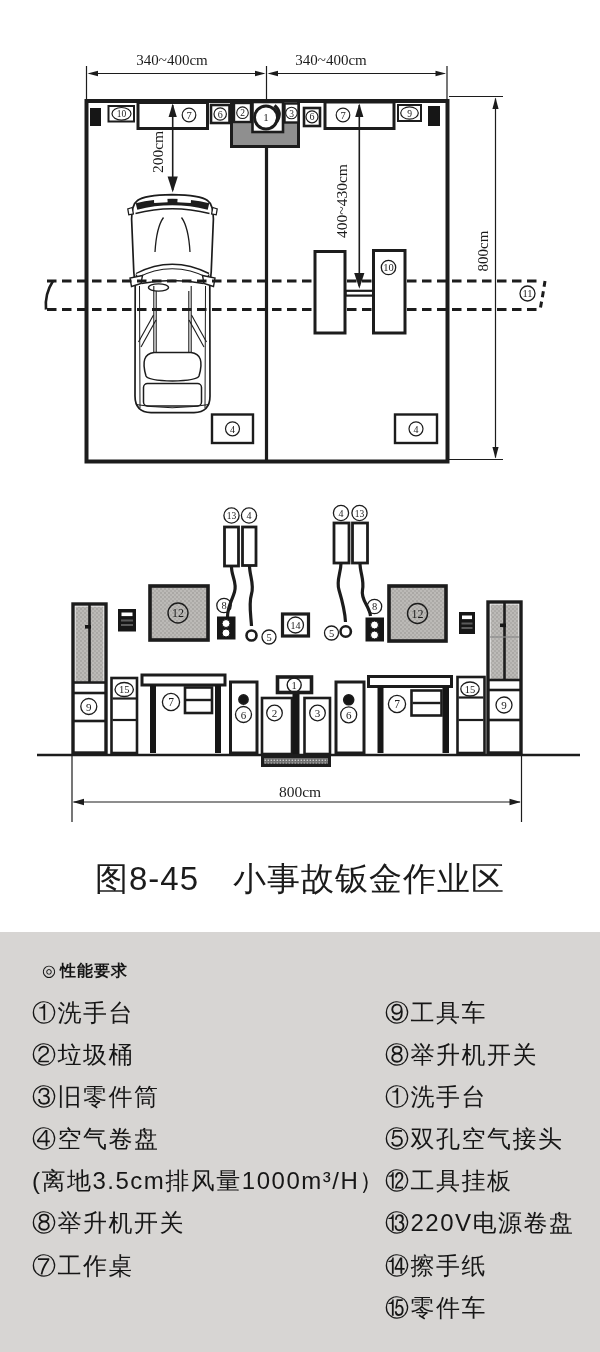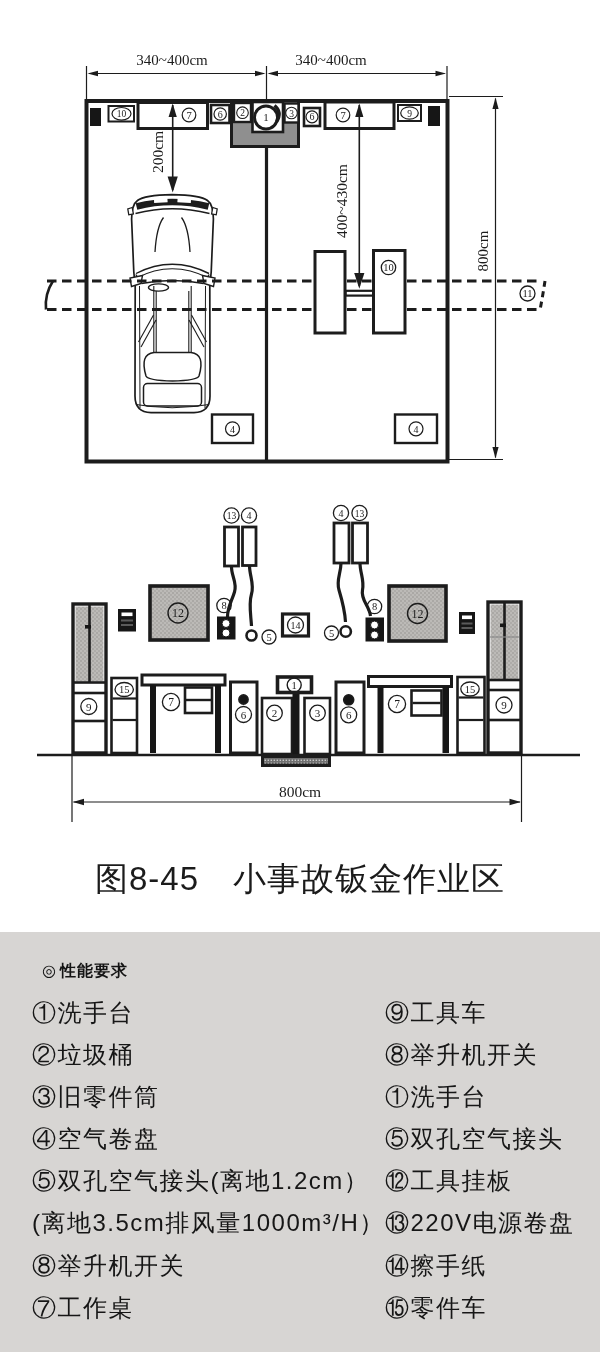--- a/index.html
+++ b/index.html
@@ -403,21 +403,20 @@
 
 <div class="caption">图8-45　小事故钣金作业区</div>
 
 <div class="legend-panel">
   <div class="legend-header"><span class="marker">◎</span><span>性能要求</span></div>
   <ul class="legend-col left">
     <li>①洗手台</li>
     <li>②垃圾桶</li>
     <li>③旧零件筒</li>
     <li>④空气卷盘</li>
-    <li>⑤双孔空气接头(离地1.2cm）</li>
     <li>(离地3.5cm排风量1000m³/H）</li>
     <li>⑧举升机开关</li>
     <li>⑦工作桌</li>
   </ul>
   <ul class="legend-col right">
     <li>⑨工具车</li>
     <li>⑧举升机开关</li>
     <li>①洗手台</li>
     <li>⑤双孔空气接头</li>
     <li>⑫工具挂板</li>

